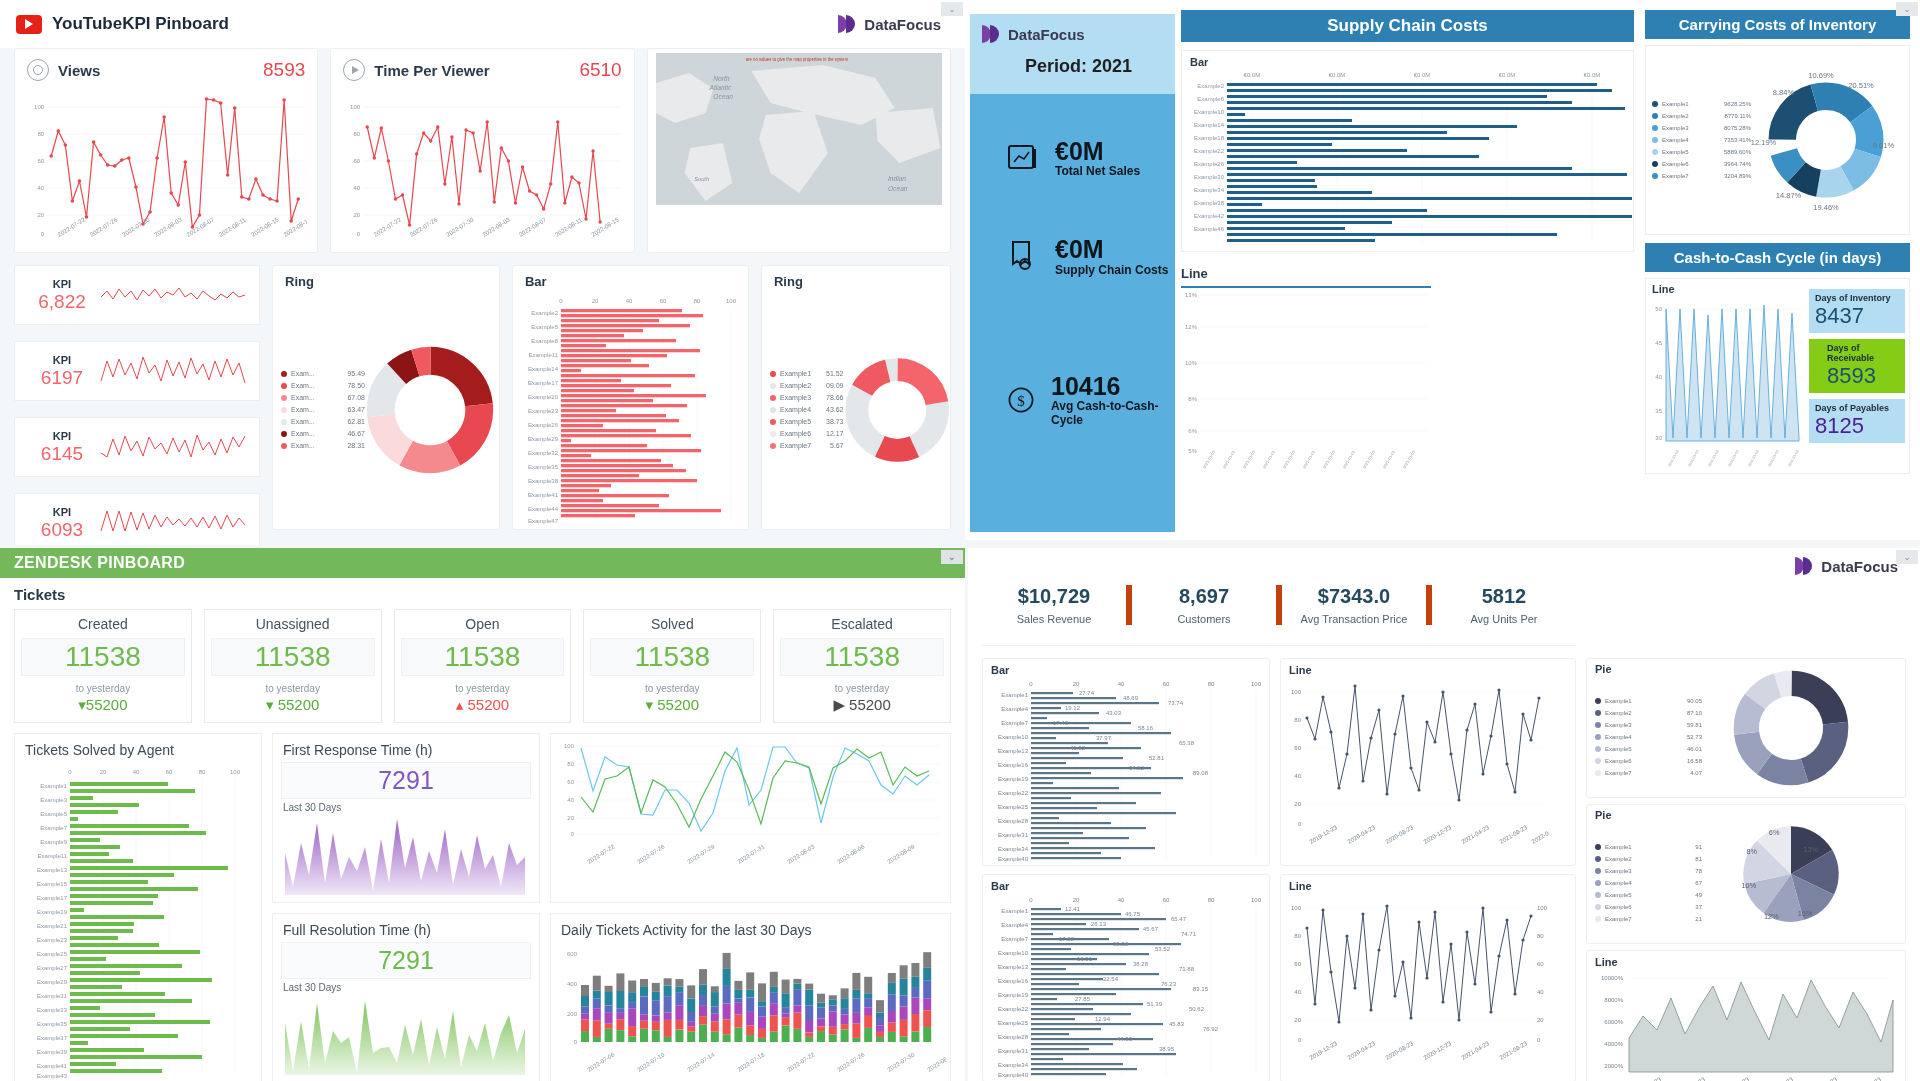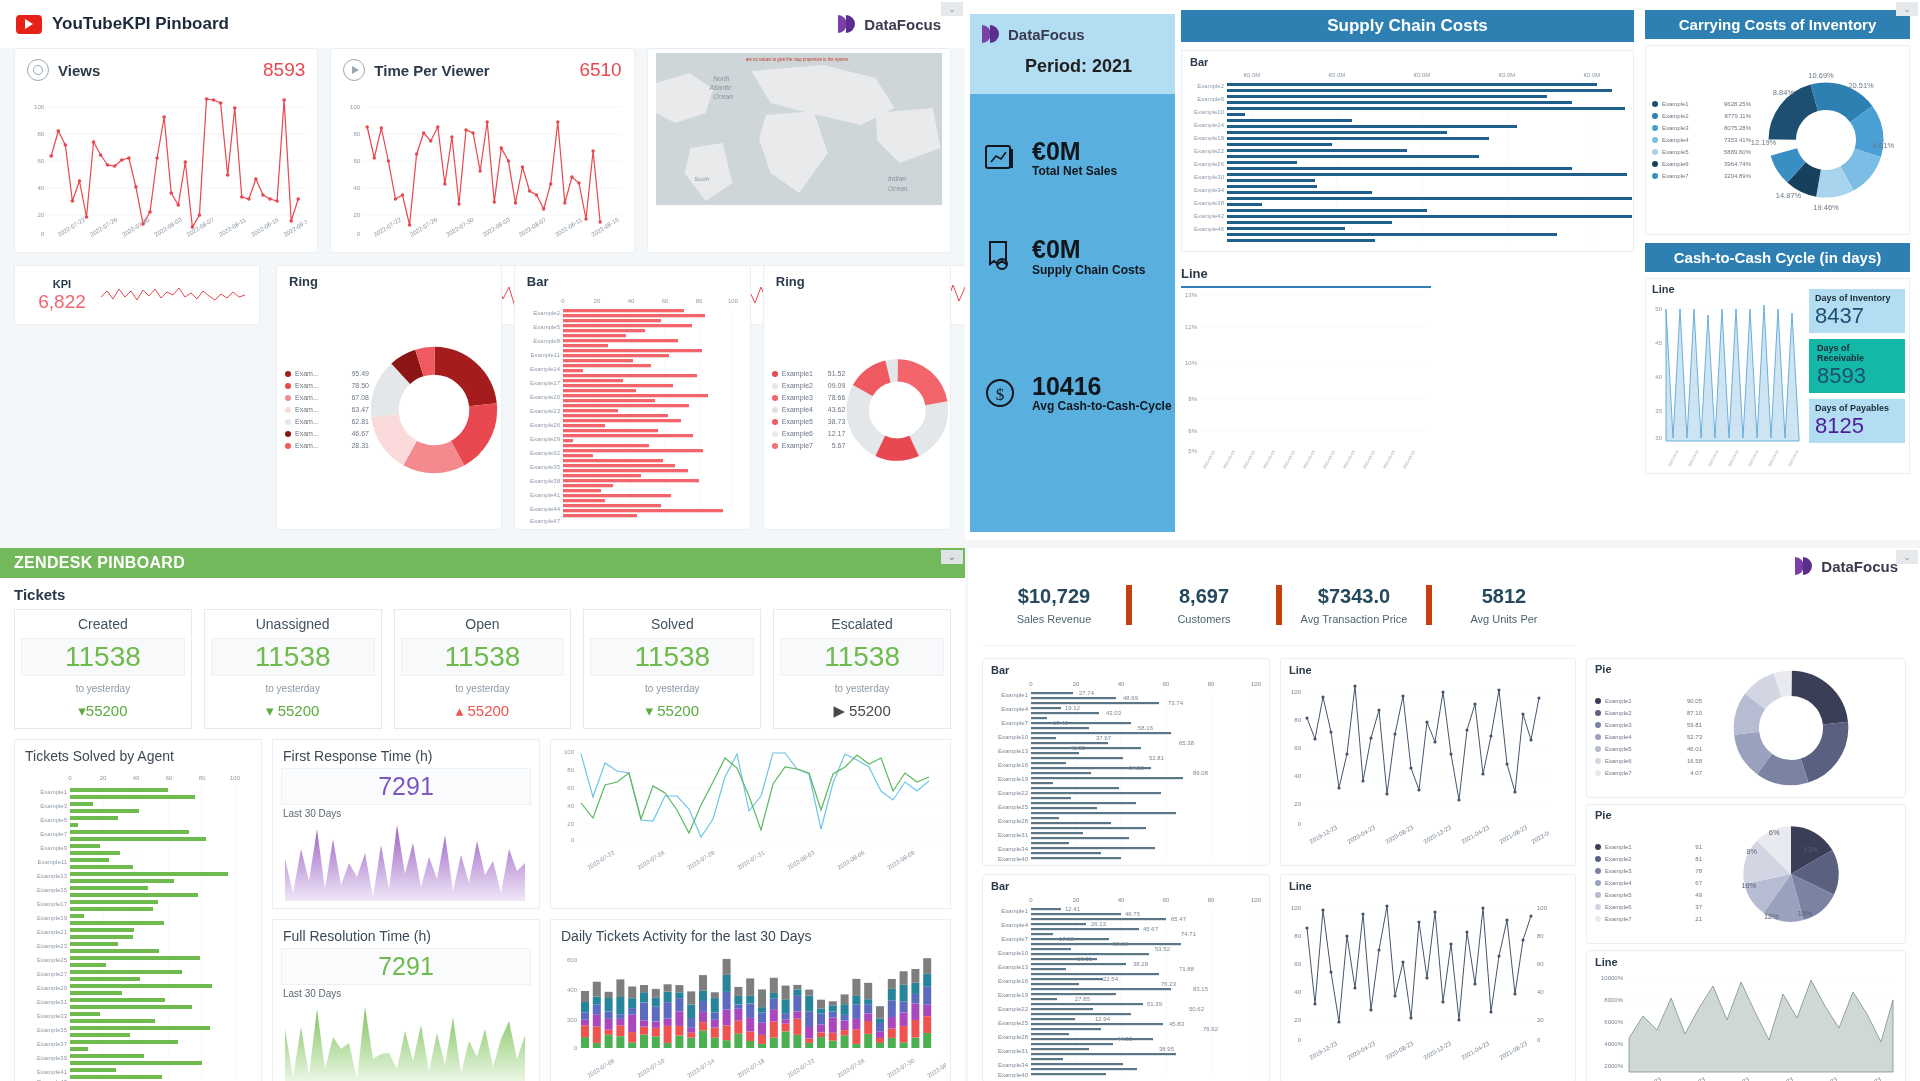--- a/index.html
+++ b/index.html
@@ -34,21 +34,21 @@
      display:flex;align-items:center;justify-content:center; }
   .kpi-ic.eye::after{content:"";width:8px;height:8px;border:1.5px solid #9aa7b2;border-radius:50%;}
   .kpi-ic.play::after{content:"";width:0;height:0;border-left:7px solid #9aa7b2;border-top:4px solid transparent;border-bottom:4px solid transparent;margin-left:2px;}
   .kpi-ic.usr{border:none;}
   .kpi-name { font-size:15px; font-weight:bold; color:#2b3a4a; }
   .kpi-val { margin-left:auto; font-size:19px; color:#e8484f; }
   .plotbox{ position:relative; margin:4px 10px 0 10px; height:150px; }
   .plotbox svg{ width:100%; height:100%; display:block; }
 
   .yt-row2{ display:flex; gap:12px; padding:12px 14px 0 14px; }
-  .ytc-left{ width:250px; display:flex; flex-direction:row; gap:24px; }
+  .ytc-left{ width:250px; display:flex; flex-direction:column; gap:16px; }
   .minikpi{ background:#fff; border:1px solid #eceff1; height:60px; display:flex; align-items:center; padding:0 10px; }
   .minikpi .lab{ width:74px; text-align:center; }
   .minikpi .lab b{ display:block; font-size:11px; color:#2b3a4a; }
   .minikpi .lab i{ display:block; font-style:normal; font-size:19px; color:#f0666d; margin-top:1px; }
   .minikpi .spark{ flex:1; height:40px; }
 
   .panel-t{ font-size:13px; font-weight:bold; color:#2b3a4a; padding:8px 0 0 12px; }
 
   
   .lg{ font-size:7px; color:#6b7682; line-height:12px; }
@@ -61,37 +61,37 @@
   #zd { left:0; top:548px; width:965px; height:533px; background:#fff; }
   .zd-bar{ height:30px; background:#73b85a; color:#fff; font-size:16px; font-weight:bold;
     letter-spacing:.3px; display:flex; align-items:center; padding-left:14px; }
   .zd-sub{ font-size:15px; font-weight:bold; color:#2b3a4a; padding:8px 0 6px 14px; }
   .tick-row{ display:flex; gap:12px; padding:0 14px; }
   .tick{ flex:1; border:1px solid #e6eaed; background:#fff; text-align:center; padding:6px 0 8px; }
   .tick .h{ font-size:14px; color:#44525f; }
   .tick .v{ font-size:28px; color:#6fba4d; background:#f7f9fa; margin:6px 6px 0;
     border:1px solid #eef2f4; padding:2px 0; }
   .tick .s{ font-size:10px; color:#8c98a4; margin-top:7px; }
-  .tick .d{ font-size:15px; margin-top:8px; }
+  .tick .d{ font-size:15px; margin-top:2px; }
   .dn{ color:#5cab3c; } .up{ color:#ef5350; } .fl{ color:#4a4a4a; }
 
   .zd-grid{ display:flex; gap:10px; padding:10px 14px 0; }
   .zcard{ border:1px solid #eceff1; background:#fff; }
   .zt{ font-size:14px; color:#3c4a57; padding:8px 0 4px 10px; }
   .bigv{ text-align:center; font-size:25px; color:#7e57c2; background:#fafbfc;
     border:1px solid #eef1f3; margin:0 8px; padding:3px 0; }
   .bigv.green{ color:#6fba4d; }
   .l30{ font-size:10px; color:#5a6672; padding-left:10px; margin-top:3px; }
 
   
   #sc { left:965px; top:0; width:955px; height:540px; background:#fff; }
   .sc-side{ position:absolute; left:5px; top:14px; width:205px; height:518px; background:#59b0df; }
   .sc-side-top{ background:#b3ddf2; height:80px; padding:10px 0 0 12px; }
   .sc-period{ text-align:center; font-size:18px; font-weight:bold; color:#1f1f1f; margin-top:12px; }
-  .sc-item{ display:flex; align-items:center; gap:14px; padding-left:12px; }
+  .sc-item{ display:flex; align-items:center; gap:14px; padding-left:35px; }
   .sc-item .v{ font-size:25px; font-weight:bold; color:#11161c; line-height:1.05; }
   .sc-item .l{ font-size:12px; font-weight:bold; color:#11161c; }
   .sc-banner{ background:#2e80b3; color:#fff; text-align:center; font-size:17px; font-weight:bold;
     padding:6px 0; }
   .sc-banner.sm{ font-size:15px; }
 
   .ax{ font-size:6px; fill:#8d99a5; }
 
   
   #rt{ left:968px; top:548px; width:952px; height:533px; background:#fff; }
@@ -1166,21 +1166,21 @@
               <text transform="rotate(-62 124 172)" x="124" y="172" font-size="3.6">2021-01-01</text>
               <text transform="rotate(-62 144 172)" x="144" y="172" font-size="3.6">2021-01-01</text>
             </g>
           </svg>
         </div>
         <div style="width:100px; padding-top:10px;">
           <div style="background:#b3ddf2; margin:0 4px 6px 0; padding:4px 6px;">
             <div style="font-size:9px; font-weight:bold; color:#1b2b38;">Days of Inventory</div>
             <div style="font-size:22px; color:#1d4f72;">8437</div>
           </div>
-          <div style="background:#14b8a6; margin:0 4px 6px 0; padding:4px 8px;">
+          <div style="background:#84cc16; margin:0 4px 6px 0; padding:4px 18px;">
             <div style="font-size:9px; font-weight:bold; color:#1b2b38;">Days of Receivable</div>
             <div style="font-size:22px; color:#1d4f72;">8593</div>
           </div>
           <div style="background:#b3ddf2; margin:0 4px 0 0; padding:4px 6px;">
             <div style="font-size:9px; font-weight:bold; color:#1b2b38;">Days of Payables</div>
             <div style="font-size:22px; color:#4c1d95;">8125</div>
           </div>
         </div>
       </div>
     </div>

